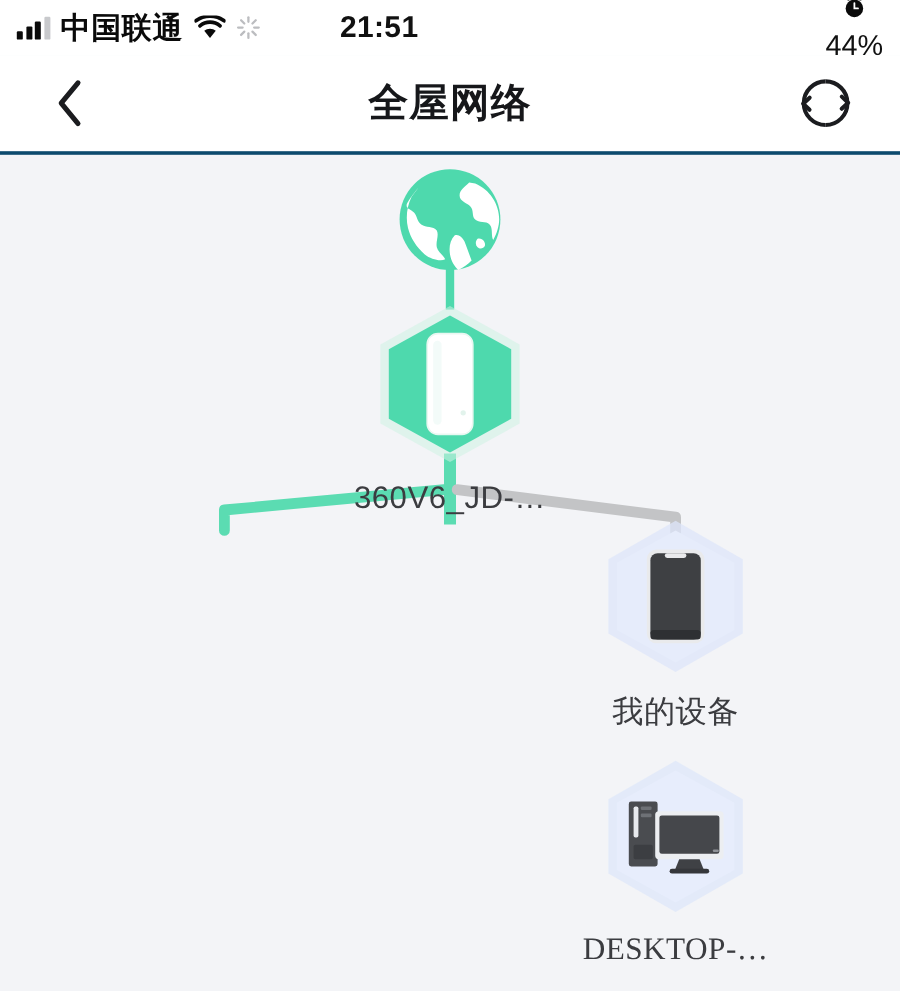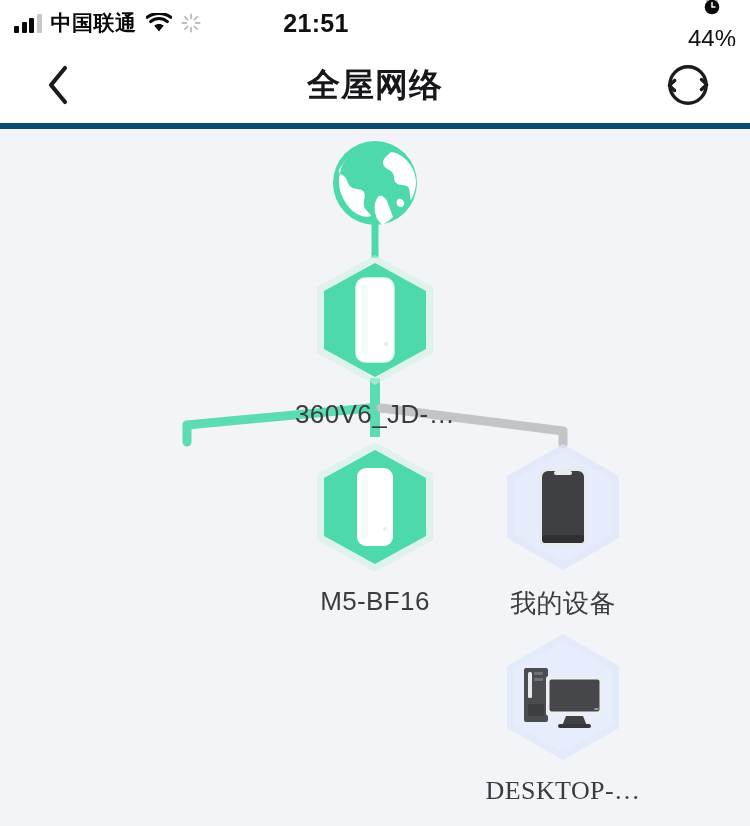--- a/index.html
+++ b/index.html
@@ -21,42 +21,42 @@
   .sb-center { position: absolute; left: 0; width: 632px; text-align: center; }
   .sb-right { position: absolute; right: 14px; display: flex; align-items: center; gap: 9px; flex-direction: column; }
 
   .signal { display: flex; align-items: flex-end; gap: 2.5px; height: 19px; }
   .signal i { display: block; width: 5px; background: #0a0a0a; border-radius: 1px; }
   .signal i:nth-child(1) { height: 7px; }
   .signal i:nth-child(2) { height: 11px; }
   .signal i:nth-child(3) { height: 15px; }
   .signal i:nth-child(4) { height: 19px; background: #c8c9cc; }
 
-  .carrier { font-size: 21px; font-weight: 600; color: #0a0a0a; letter-spacing: 0.5px; }
+  .carrier { font-size: 25px; font-weight: 600; color: #0a0a0a; letter-spacing: 0.5px; }
   .wifi-icon { width: 26px; height: 20px; display: block; }
   .spinner-icon { width: 20px; height: 20px; display: block; }
   .clock-time { font-size: 25px; font-weight: 600; color: #111; letter-spacing: 0.3px; }
   .rotlock-icon { width: 22px; height: 22px; display: block; }
   .alarm-icon { width: 20px; height: 21px; display: block; }
   .batt-pct { font-size: 24px; font-weight: 500; color: #111; }
   .battery {
     position: relative; width: 41px; height: 20px;
     border: 2px solid #b9babd; border-radius: 5px; padding: 2px;
   }
   .battery::after {
     content: ""; position: absolute; right: -5px; top: 6px;
     width: 3px; height: 7px; background: #b9babd; border-radius: 0 2px 2px 0;
   }
   .battery .fill { height: 100%; background: #f7cf46; border-radius: 2px; }
 
   
   .navbar {
     position: absolute; top: 46px; left: 0; width: 750px; height: 83px;
     background: #ffffff;
-    border-bottom: 6px solid #0c4a6e;
+    border-bottom: 3px solid #0c4a6e;
   }
   .nav-back {
     position: absolute; left: 36px; top: 50%; transform: translateY(-50%);
     width: 44px; height: 44px; display: flex; align-items: center; justify-content: center;
     cursor: pointer;
   }
   .nav-title {
     position: absolute; left: 0; top: 50%; transform: translateY(-50%);
     width: 750px; text-align: center;
     font-size: 33px; font-weight: 700; color: #16171a; letter-spacing: 1px;
@@ -203,36 +203,22 @@
           <rect x="6" y="4" width="38" height="84" rx="9" fill="#ffffff"></rect>
           <rect x="6" y="4" width="38" height="84" rx="9" fill="none" stroke="#e9f7f1" stroke-width="1.4"></rect>
           <rect x="11" y="10" width="7" height="70" rx="3.5" fill="#f2fbf8" opacity="0.9"></rect>
           <circle cx="36" cy="70" r="2.2" fill="#e2f3ec"></circle>
         </svg>
       </div>
       <div class="node-label">360V6_JD-…</div>
     </div>
 
 
-    <div class="node" style="left:285px; top:302px;">
-      <div class="hexwrap">
-        <svg class="hex-svg" viewBox="0 0 180 150">
-          <polygon points="90,10 148,42 148,108 90,140 32,108 32,42" fill="#cdf2e4" opacity="0.55"></polygon>
-          <polygon points="90,18 141,46 141,104 90,132 39,104 39,46" fill="#4ed9ad"></polygon>
-        </svg>
-        <svg class="dev-svg" width="48" height="86" viewBox="0 0 48 86">
-          <rect x="6" y="4" width="36" height="78" rx="9" fill="#ffffff"></rect>
-          <rect x="10" y="10" width="7" height="65" rx="3.5" fill="#f3fbf8" opacity="0.9"></rect>
-          <circle cx="34" cy="65" r="2" fill="#e2f3ec"></circle>
-        </svg>
-      </div>
-      <div class="node-label">M5-BF16</div>
-    </div>
-
-    <div class="node" style="left:473px; top:302px;">
+
+    <div class="node" style="left:473px; top:292px;">
       <div class="hexwrap">
         <svg class="hex-svg" viewBox="0 0 180 150">
           <polygon points="90,12 146,44 146,106 90,138 34,106 34,44" fill="#dde6f9" opacity="0.75"></polygon>
           <polygon points="90,20 139,47 139,103 90,130 41,103 41,47" fill="#e6ecfb"></polygon>
         </svg>
         <svg class="dev-svg" width="54" height="82" viewBox="0 0 54 82">
           <rect x="3" y="2" width="48" height="78" rx="8" fill="#e9eaec"></rect>
           <rect x="6" y="5" width="42" height="72" rx="6" fill="#3e4043"></rect>
           <rect x="18" y="5" width="18" height="4" rx="2" fill="#e9eaec"></rect>
           <rect x="6" y="69" width="42" height="8" rx="3" fill="#2e3033"></rect>

